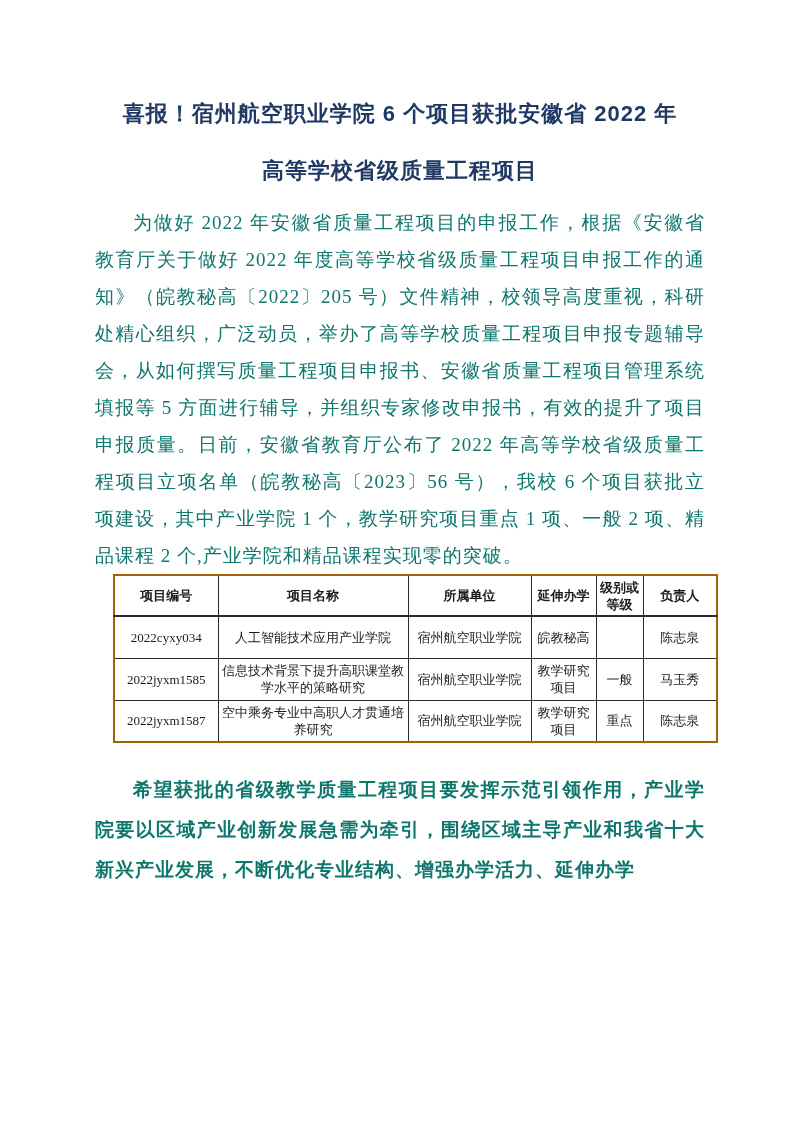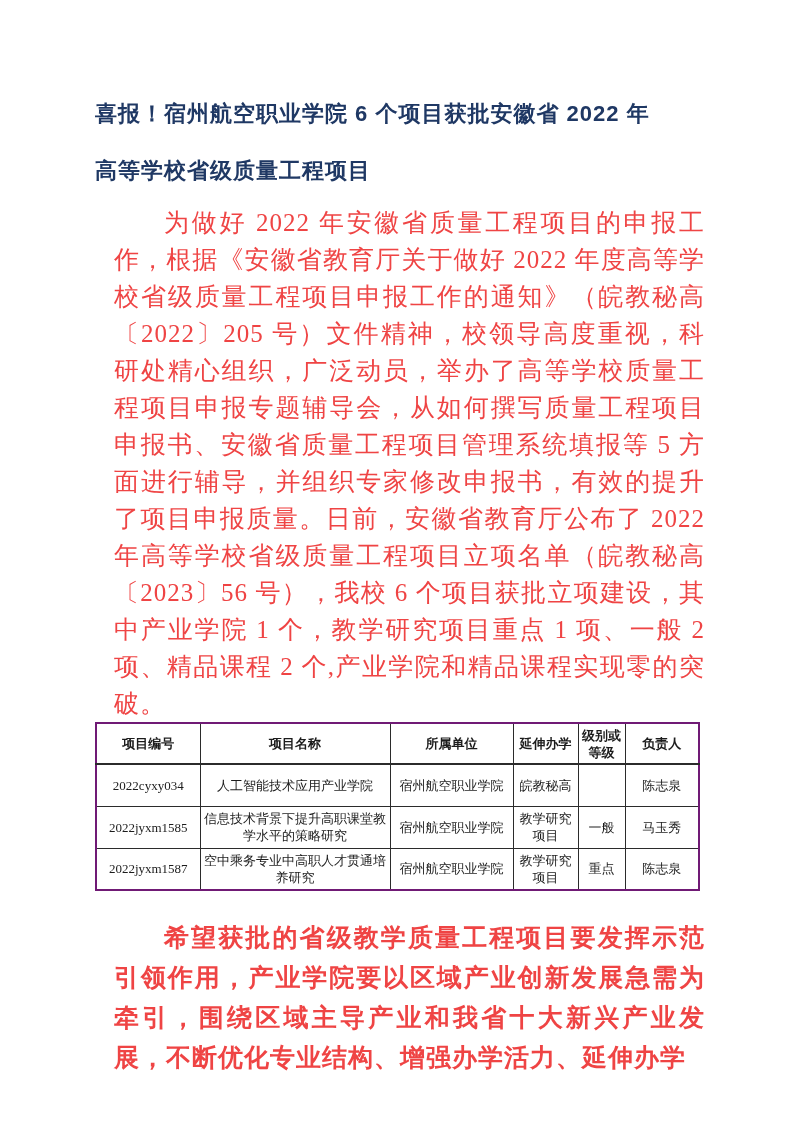--- a/index.html
+++ b/index.html
@@ -15,46 +15,46 @@
     height: 1122px;
     padding: 85px 88px 0 95px;
     background: #ffffff;
     overflow: hidden;
   }
   .doc-title {
     font-family: "Liberation Sans", "DejaVu Sans", sans-serif;
     font-size: 22px;
     font-weight: 700;
     color: #1f3864;
-    text-align: left;
+    text-align: center;
     line-height: 57px;
     letter-spacing: 1px;
   }
   .doc-title .title-line { display: block; }
   .para {
-    font-size: 25px;
+    font-size: 19px;
     line-height: 37px;
     letter-spacing: 1px;
     text-align: justify;
     text-indent: 2em;
     margin-top: 5px;
-    color: #ef4444;
-    margin-left: 19px;
+    color: #0f766e;
   }
   .para.closing {
     line-height: 40px;
     margin-top: 27px;
     font-weight: bold;
   }
   table.projects {
     border-collapse: collapse;
     table-layout: fixed;
     width: 603px;
+    margin-left: 18px;
     margin-top: 0;
-    border: 2px solid #701a75;
+    border: 2px solid #a16207;
   }
   table.projects th, table.projects td {
     border: 1px solid #2b2b2b;
     text-align: center;
     vertical-align: middle;
     font-size: 13px;
     line-height: 17px;
     padding: 2px 3px;
     overflow: hidden;
   }

